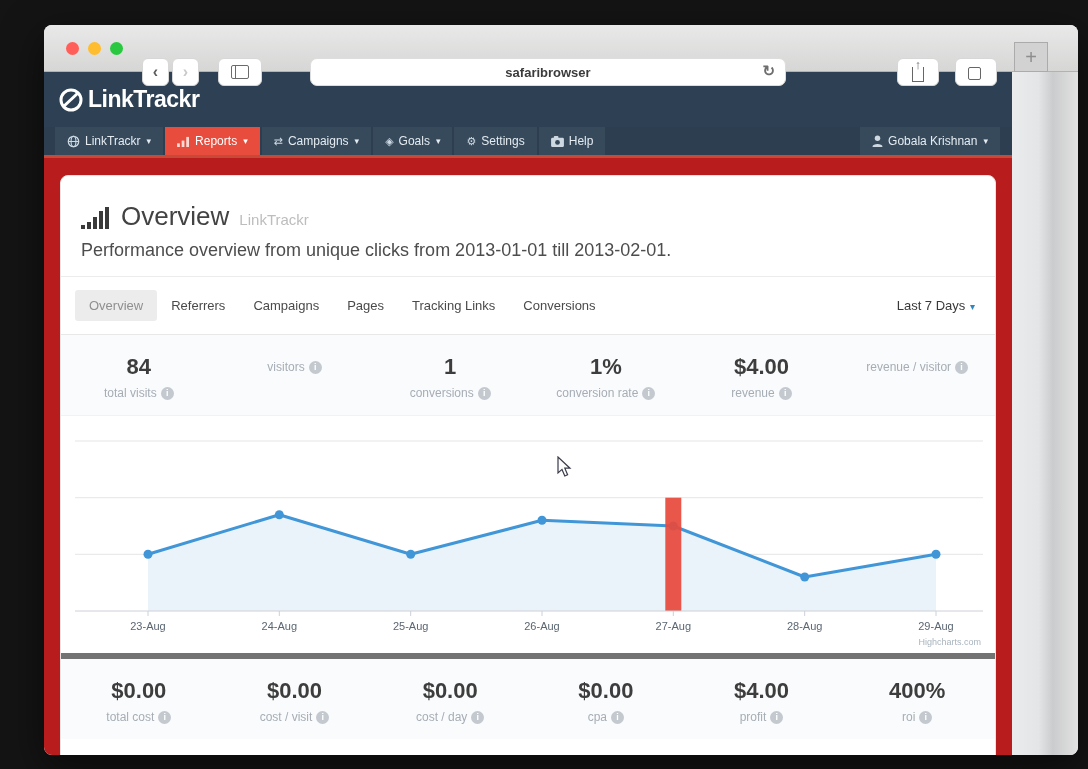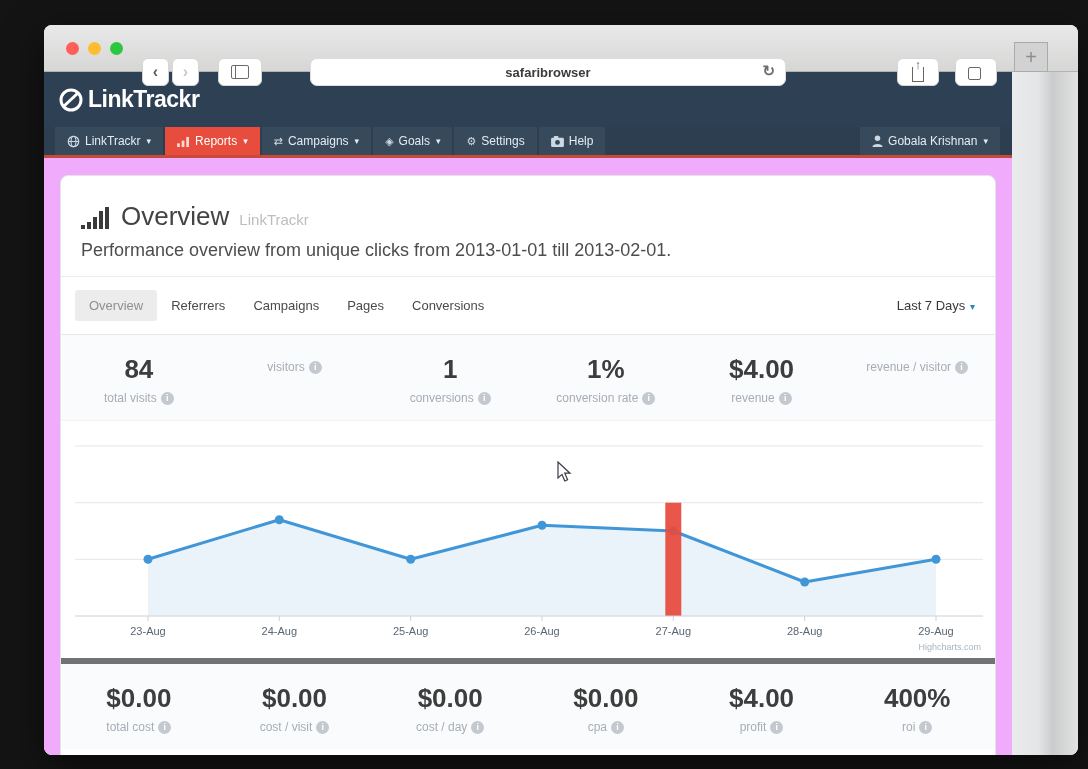--- a/index.html
+++ b/index.html
@@ -36,21 +36,21 @@
   .share-ic { position:relative; width:12px; height:15px; border:1.5px solid #666; border-top:none; margin-top:4px; }
   .share-ic::before { content:"↑"; position:absolute; left:50%; transform:translateX(-50%); top:-10px; font-size:13px; color:#666; background:transparent; }
   .tabs-ic { position:relative; width:13px; height:13px; border:1.5px solid #666; border-radius:2px; margin:2px 0 0 -4px; background:#fff; }
   .tabs-ic::before { content:""; position:absolute; left:3px; top:-5px; width:13px; height:13px; border:1.5px solid #666; border-radius:2px; z-index:-1; }
 
   .newtab { position:absolute; left:970px; top:17px; width:34px; height:30px; background:#d2d2d2;
             border:1px solid #ababab; color:#8d8d8d; font-size:20px; display:flex;
             align-items:center; justify-content:center; }
 
   .content-row { display:flex; height:683px; }
-  .webview { width:968px; display:flex; flex-direction:column; background:#f0abfc;justify-content:flex-end; }
+  .webview { width:968px; display:flex; flex-direction:column; background:#b91c1c;justify-content:flex-end; }
   .edge-strip { width:66px; background:linear-gradient(90deg,#e9ebec 0%,#e3e5e7 40%,#cbcccd 62%,#e2e2e2 100%); }
 
   
   .site-header { height:55px; background:#2e4053; display:flex; align-items:center; padding-left:14px; }
   .logo { display:flex; align-items:center; gap:4px; color:#fff; font-size:23px; font-weight:bold; letter-spacing:-.5px; }
 
   .site-nav { height:31px; background:#2c3e50; display:flex; align-items:stretch;
               border-bottom:3px solid #c64a37; padding-left:11px; }
   .nav-item { display:flex; align-items:center; gap:5px; padding:0 12px; margin-right:2px;
               background:#374a5c; color:#e4ebf1; font-size:12px; cursor:pointer; white-space:nowrap; }
@@ -75,21 +75,21 @@
   .tabs-row { display:flex; align-items:center; padding:13px 14px; border-bottom:1px solid #e8e8e8; }
   .tab { font-size:13px; color:#4a4a4a; padding:8px 14px; border-radius:3px; cursor:pointer; }
   .tab.active { background:#ececec; color:#8f8f8f; }
   .date-range { margin-left:auto; font-size:13px; color:#383838; cursor:pointer; padding-right:6px; }
   .date-range .caret { color:#2e86c1; font-size:10px; }
 
   .stats { display:flex; background:#fafbfc; padding:19px 0 15px; }
   .stats.top { border-bottom:1px solid #f0f2f3; }
   .stats.bottom { border-top:6px solid #737373; }
   .stat { flex:1; text-align:center; }
-  .stat-value { font-size:26px; font-weight:600; color:#3d3d3d; }
+  .stat-value { font-size:22px; font-weight:600; color:#3d3d3d; }
   .stat-label { margin-top:6px; font-size:12px; color:#a6adb5; display:flex; justify-content:center; align-items:center; gap:4px; }
   .info { display:inline-flex; width:13px; height:13px; border-radius:50%; background:#c3c9cf; color:#fff;
           font-size:9px; font-weight:bold; align-items:center; justify-content:center; font-style:normal; cursor:pointer; }
 
   .chart-wrap { position:relative; height:237px; background:#fff; }
   .credit { position:absolute; right:14px; bottom:6px; font-size:9px; color:#a9b4bd; }
   .cursor { position:absolute; left:496px; top:40px; }
 </style>
 </head>
 <body>
@@ -220,20 +220,21 @@
             </div>
             <div class="subtitle">Performance overview from unique clicks from 2013-01-01 till 2013-02-01.</div>
           </div>
 
           <div class="tabs-row" id="tabs-row">
 
           <div class="tab active">Overview</div>
               <div class="tab">Referrers</div>
               <div class="tab">Campaigns</div>
               <div class="tab">Pages</div>
+              <div class="tab">Tracking Links</div>
               <div class="tab">Conversions</div>
               <div class="date-range"><span>Last 7 Days</span> <span class="caret">▾</span></div>
             </div>
 
           <div class="stats top" id="stats-top">
               <div class="stat">
                 <div class="stat-value">84</div>
                 <div class="stat-label">
                   <span>total visits</span>
                   <span class="info">i</span>

